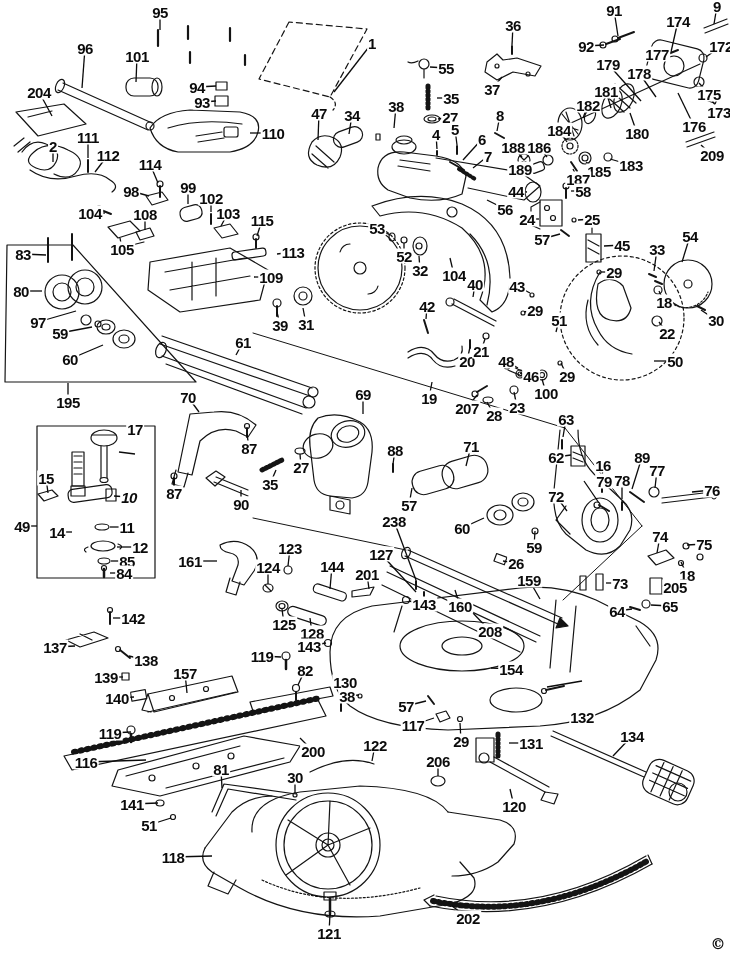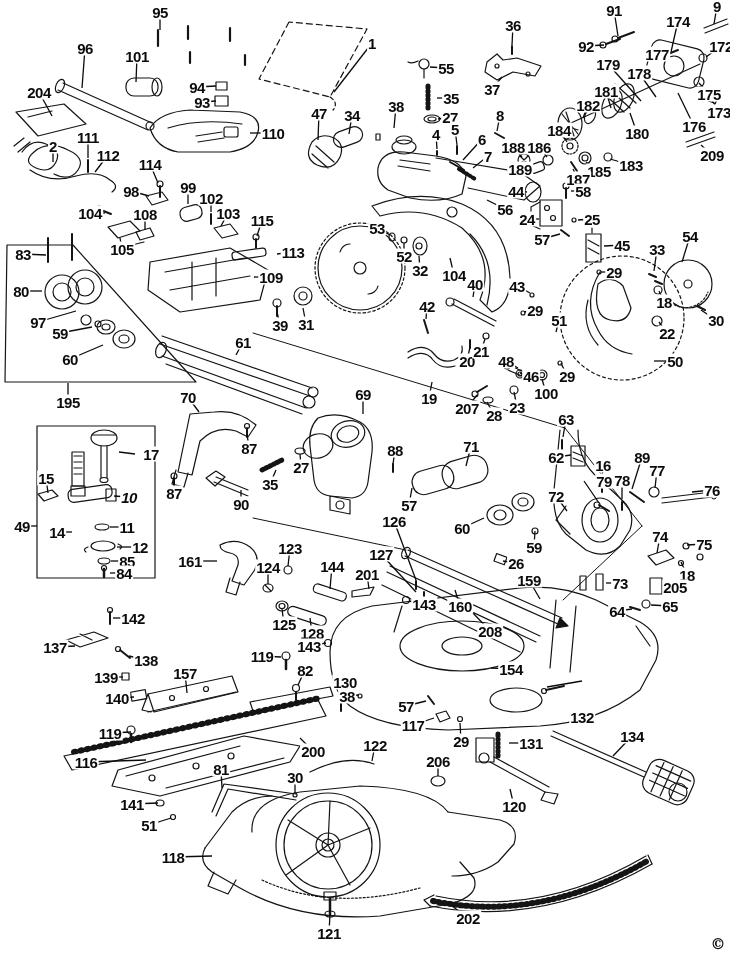--- a/index.html
+++ b/index.html
@@ -690,40 +690,40 @@
       <div class="lbl" style="left: 188px; top: 397px;">70</div>
       <div class="lbl" style="left: 363px; top: 394px;">69</div>
       <div class="lbl" style="left: 566px; top: 419px;">63</div>
       <div class="lbl" style="left: 556px; top: 457px;">62</div>
       <div class="lbl" style="left: 603px; top: 465px;">16</div>
       <div class="lbl" style="left: 642px; top: 457px;">89</div>
       <div class="lbl" style="left: 584px; top: 481px; margin-left: 20px;">79</div>
       <div class="lbl" style="left: 622px; top: 480px;">78</div>
       <div class="lbl" style="left: 657px; top: 470px;">77</div>
       <div class="lbl" style="left: 712px; top: 490px;">76</div>
-      <div class="lbl" style="left: 135px; top: 454px; margin-left: 16px;">17</div>
+      <div class="lbl" style="left: 135px; top: 429px;">17</div>
       <div class="lbl" style="left: 249px; top: 448px;">87</div>
       <div class="lbl" style="left: 301px; top: 467px;">27</div>
       <div class="lbl" style="left: 270px; top: 484px;">35</div>
       <div class="lbl" style="left: 46px; top: 478px;">15</div>
       <div class="lbl" style="left: 129px; top: 497px; font-style: italic;">10</div>
       <div class="lbl" style="left: 174px; top: 493px;">87</div>
       <div class="lbl" style="left: 241px; top: 504px;">90</div>
       <div class="lbl" style="left: 395px; top: 450px;">88</div>
       <div class="lbl" style="left: 471px; top: 446px;">71</div>
       <div class="lbl" style="left: 409px; top: 505px;">57</div>
       <div class="lbl" style="left: 556px; top: 496px;">72</div>
       <div class="lbl" style="left: 22px; top: 526px;">49</div>
       <div class="lbl" style="left: 57px; top: 532px;">14</div>
       <div class="lbl" style="left: 127px; top: 527px;">11</div>
       <div class="lbl" style="left: 140px; top: 547px;">12</div>
       <div class="lbl" style="left: 127px; top: 561px;">85</div>
       <div class="lbl" style="left: 124px; top: 573px;">84</div>
       <div class="lbl" style="left: 190px; top: 561px;">161</div>
-      <div class="lbl" style="left: 394px; top: 521px;">126</div>
+      <div class="lbl" style="left: 394px; top: 521px;">238</div>
       <div class="lbl" style="left: 462px; top: 528px;">60</div>
       <div class="lbl" style="left: 534px; top: 547px;">59</div>
       <div class="lbl" style="left: 660px; top: 536px;">74</div>
       <div class="lbl" style="left: 704px; top: 544px;">75</div>
       <div class="lbl" style="left: 516px; top: 563px;">26</div>
       <div class="lbl" style="left: 290px; top: 548px;">123</div>
       <div class="lbl" style="left: 381px; top: 554px;">127</div>
       <div class="lbl" style="left: 332px; top: 566px;">144</div>
       <div class="lbl" style="left: 367px; top: 574px;">201</div>
       <div class="lbl" style="left: 268px; top: 567px;">124</div>

